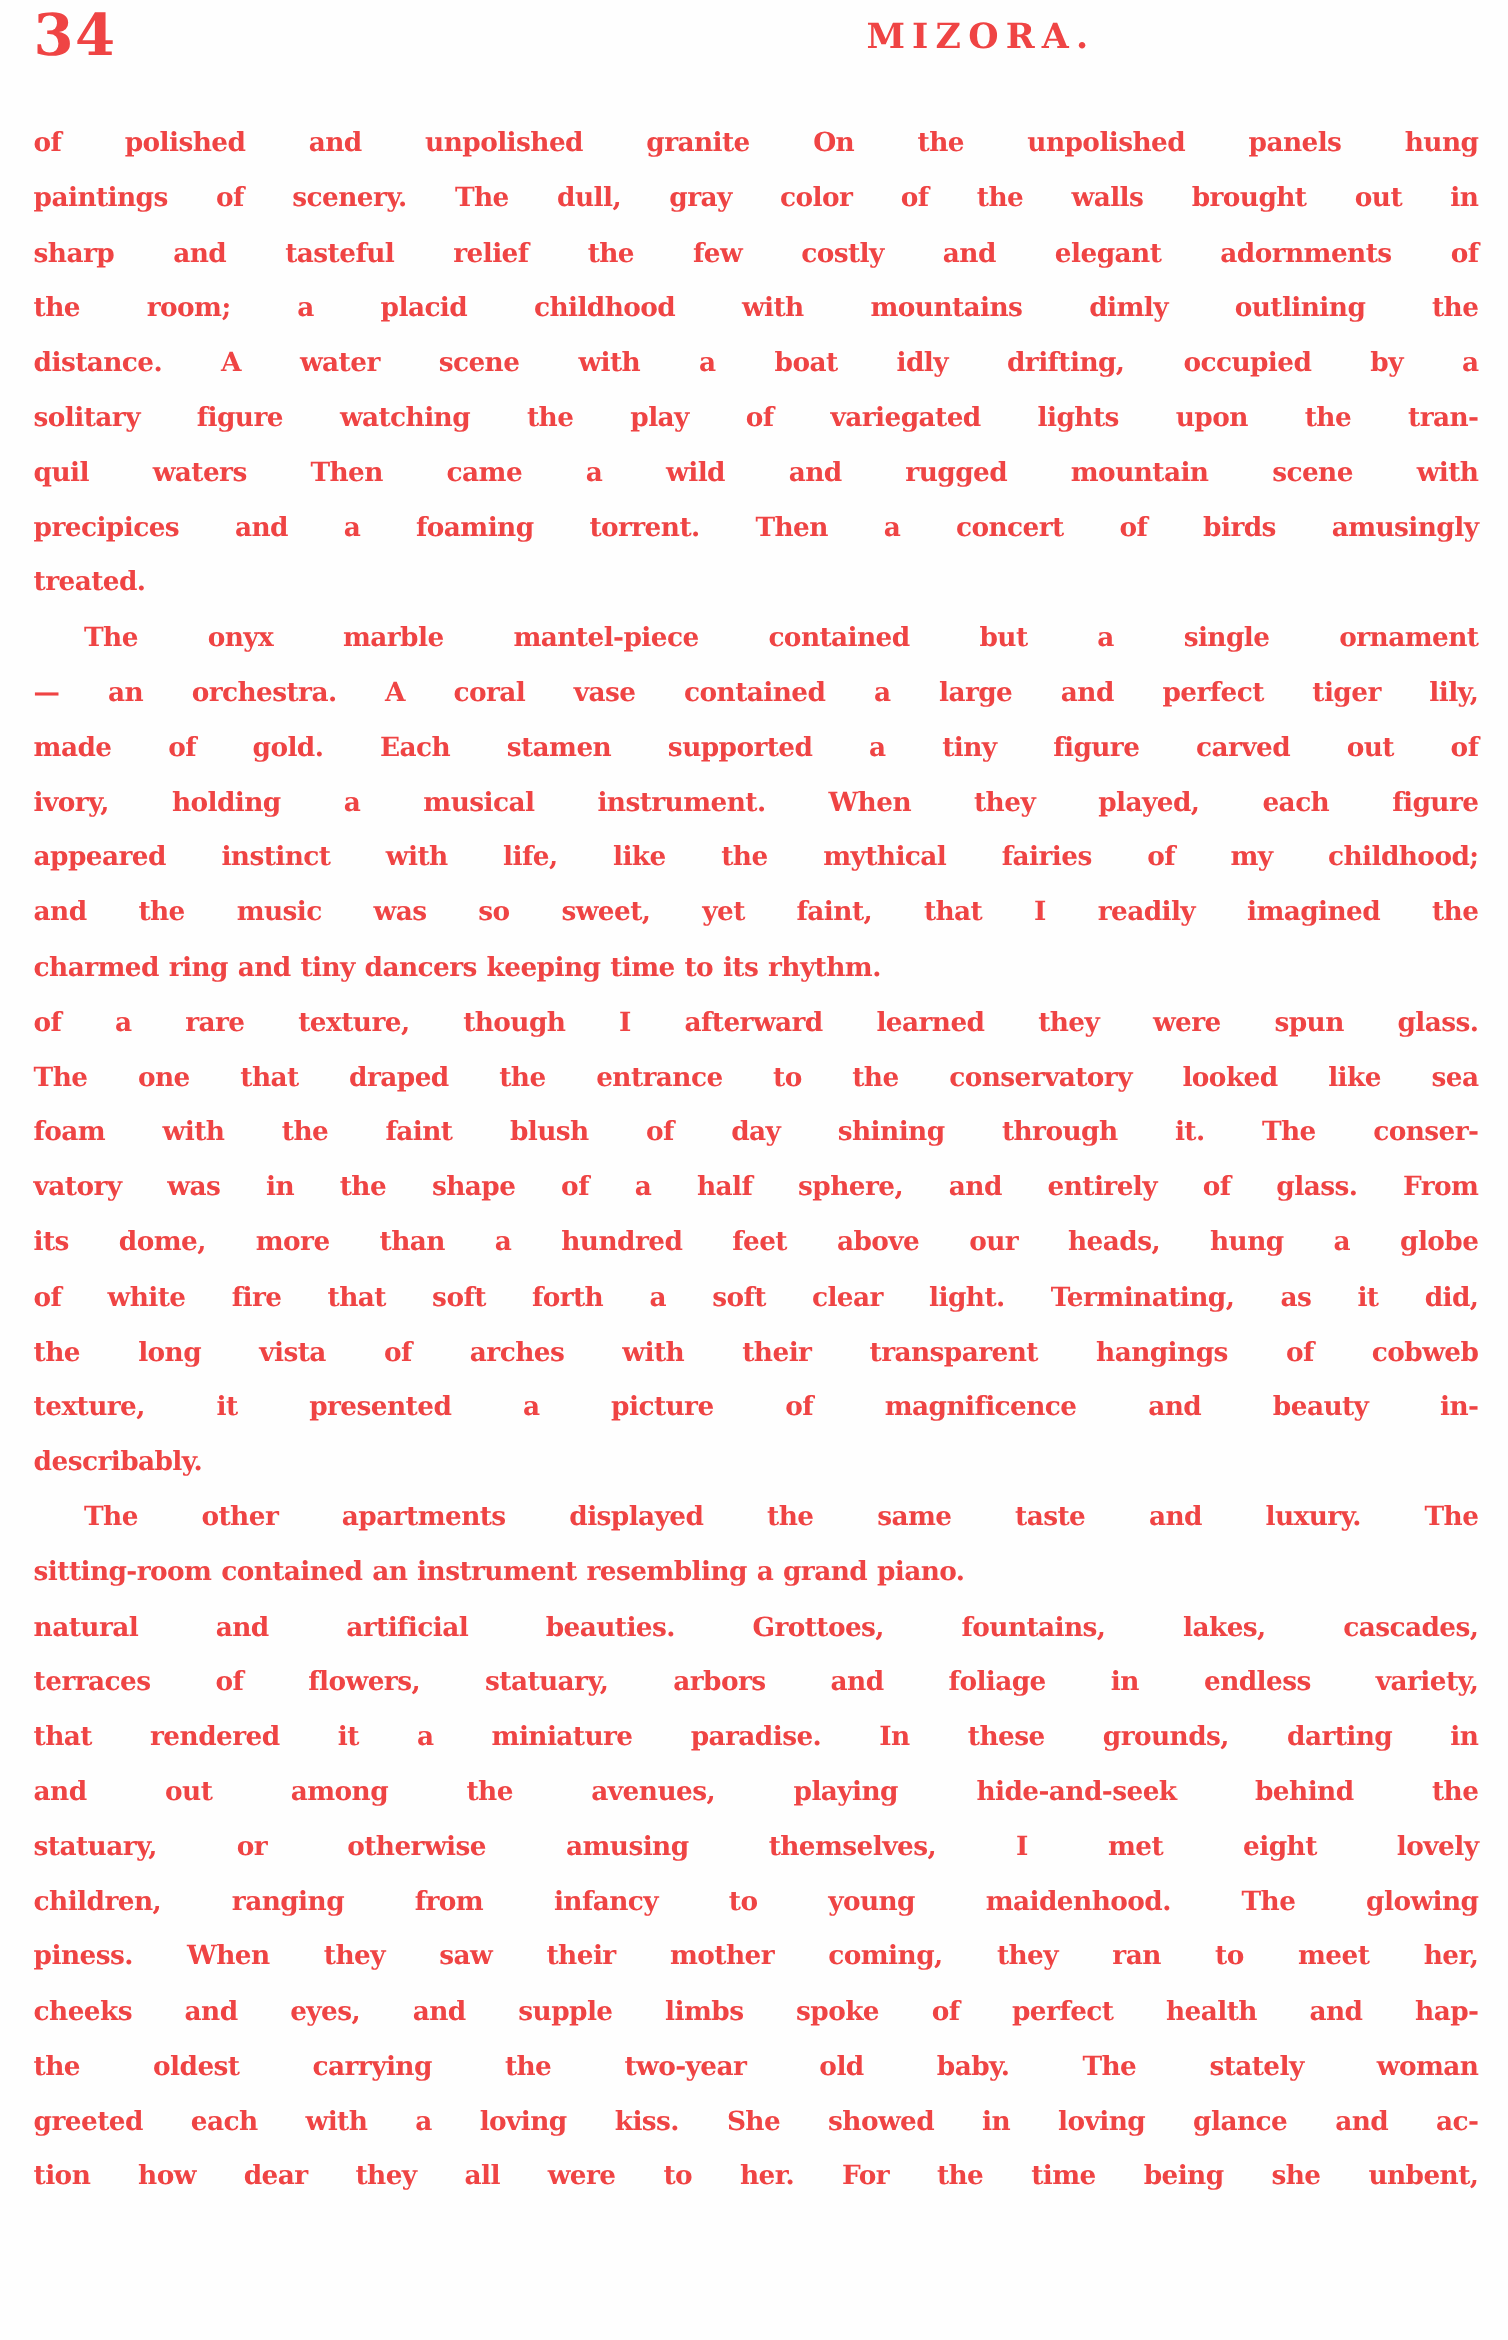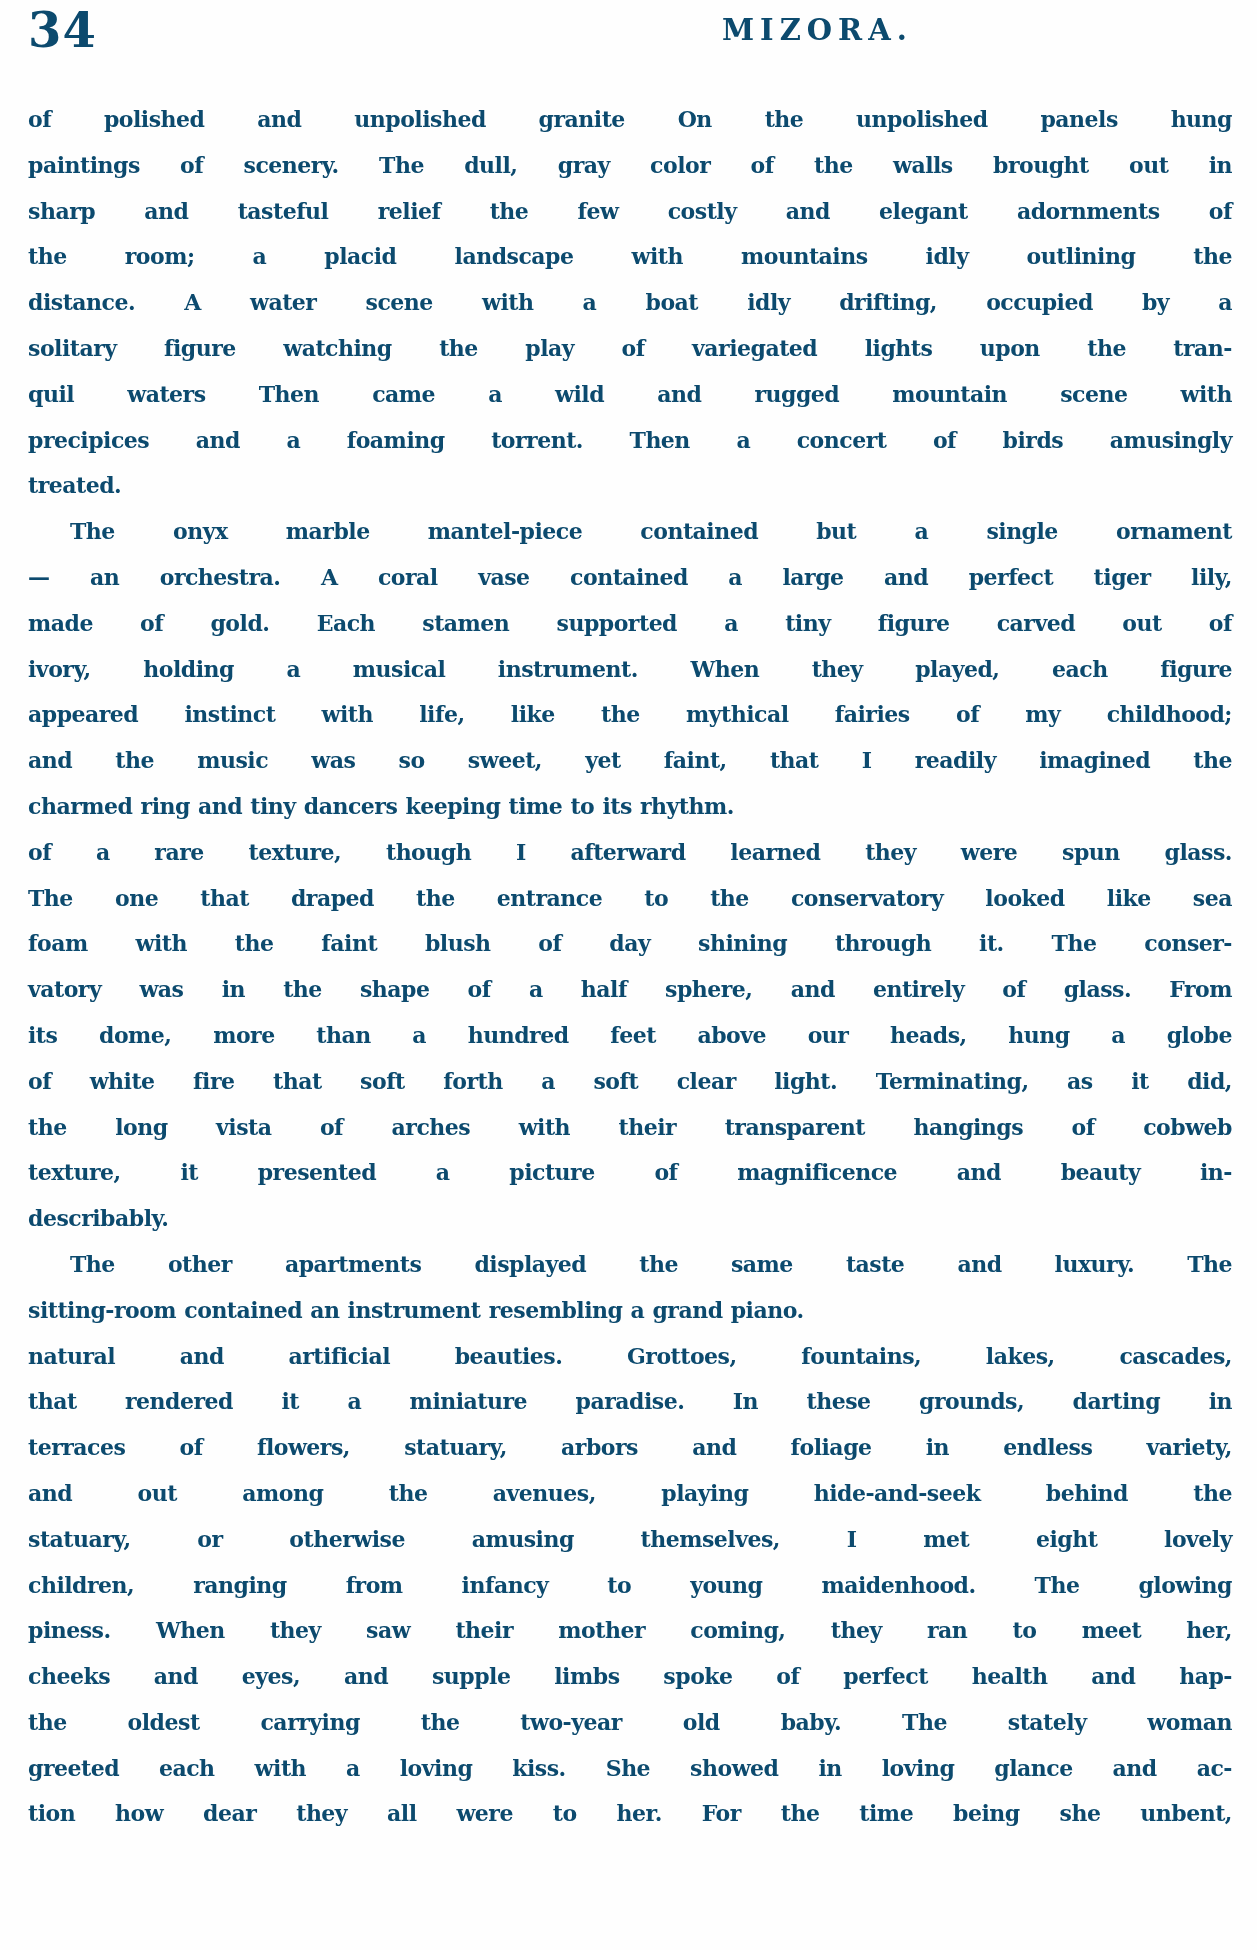--- a/index.html
+++ b/index.html
@@ -5,21 +5,21 @@
   html, body {
     margin: 0;
     padding: 0;
     background: #ffffff;
   }
   .page {
     position: relative;
     width: 1257px;
     height: 1950px;
     background: #fefefe;
-    color: #0c4a6e;
+    color: #ef4444;
     font-family: "DejaVu Serif", "Liberation Serif", serif;
     font-weight: 700;
     overflow: hidden;
   }
   .page-header {
     position: absolute;
     top: 0;
     left: 0;
     right: 0;
     height: 70px;
@@ -73,21 +73,21 @@
 <div class="page">
   <div class="page-header">
     <span class="page-number">34</span>
     <span class="running-title">MIZORA.</span>
   </div>
   <div class="page-body">
       <div class="paragraph">
         <div class="line">of polished and unpolished granite  On the unpolished panels hung</div>
         <div class="line">paintings of scenery. The dull, gray color of the walls brought out in</div>
         <div class="line">sharp and tasteful relief the few costly and elegant adornments of</div>
-        <div class="line">the room; a placid landscape with mountains idly outlining the</div>
+        <div class="line">the room; a placid childhood with mountains dimly outlining the</div>
         <div class="line">distance. A water scene with a boat idly drifting, occupied by a</div>
         <div class="line">solitary figure watching the play of variegated lights upon the tran-</div>
         <div class="line">quil waters  Then came a wild and rugged mountain scene with</div>
         <div class="line">precipices and a foaming torrent. Then a concert of birds amusingly</div>
         <div class="line last">treated.</div>
       </div>
       <div class="paragraph">
         <div class="line indent">The onyx marble mantel-piece contained but a single ornament</div>
         <div class="line">— an orchestra. A coral vase contained a large and perfect tiger lily,</div>
         <div class="line">made of gold. Each stamen supported a tiny figure carved out of</div>
@@ -106,22 +106,22 @@
         <div class="line">the long vista of arches with their transparent hangings of cobweb</div>
         <div class="line">texture, it presented a picture of magnificence and beauty in-</div>
         <div class="line last">describably.</div>
       </div>
       <div class="paragraph">
         <div class="line indent">The other apartments displayed the same taste and luxury. The</div>
         <div class="line last">sitting-room contained an instrument resembling a grand piano.</div>
       </div>
       <div class="paragraph">
         <div class="line">natural and artificial beauties. Grottoes, fountains, lakes, cascades,</div>
+        <div class="line">terraces of flowers, statuary, arbors and foliage in endless variety,</div>
         <div class="line">that rendered it a miniature paradise. In these grounds, darting in</div>
-        <div class="line">terraces of flowers, statuary, arbors and foliage in endless variety,</div>
         <div class="line">and out among the avenues, playing hide-and-seek behind the</div>
         <div class="line">statuary, or otherwise amusing themselves, I met eight lovely</div>
         <div class="line">children, ranging from infancy to young maidenhood. The glowing</div>
         <div class="line">piness. When they saw their mother coming, they ran to meet her,</div>
         <div class="line">cheeks and eyes, and supple limbs spoke of perfect health and hap-</div>
         <div class="line">the oldest carrying the two-year old baby. The stately woman</div>
         <div class="line">greeted each with a loving kiss. She showed in loving glance and ac-</div>
         <div class="line">tion how dear they all were to her. For the time being she unbent,</div>
       </div>
     </div>

